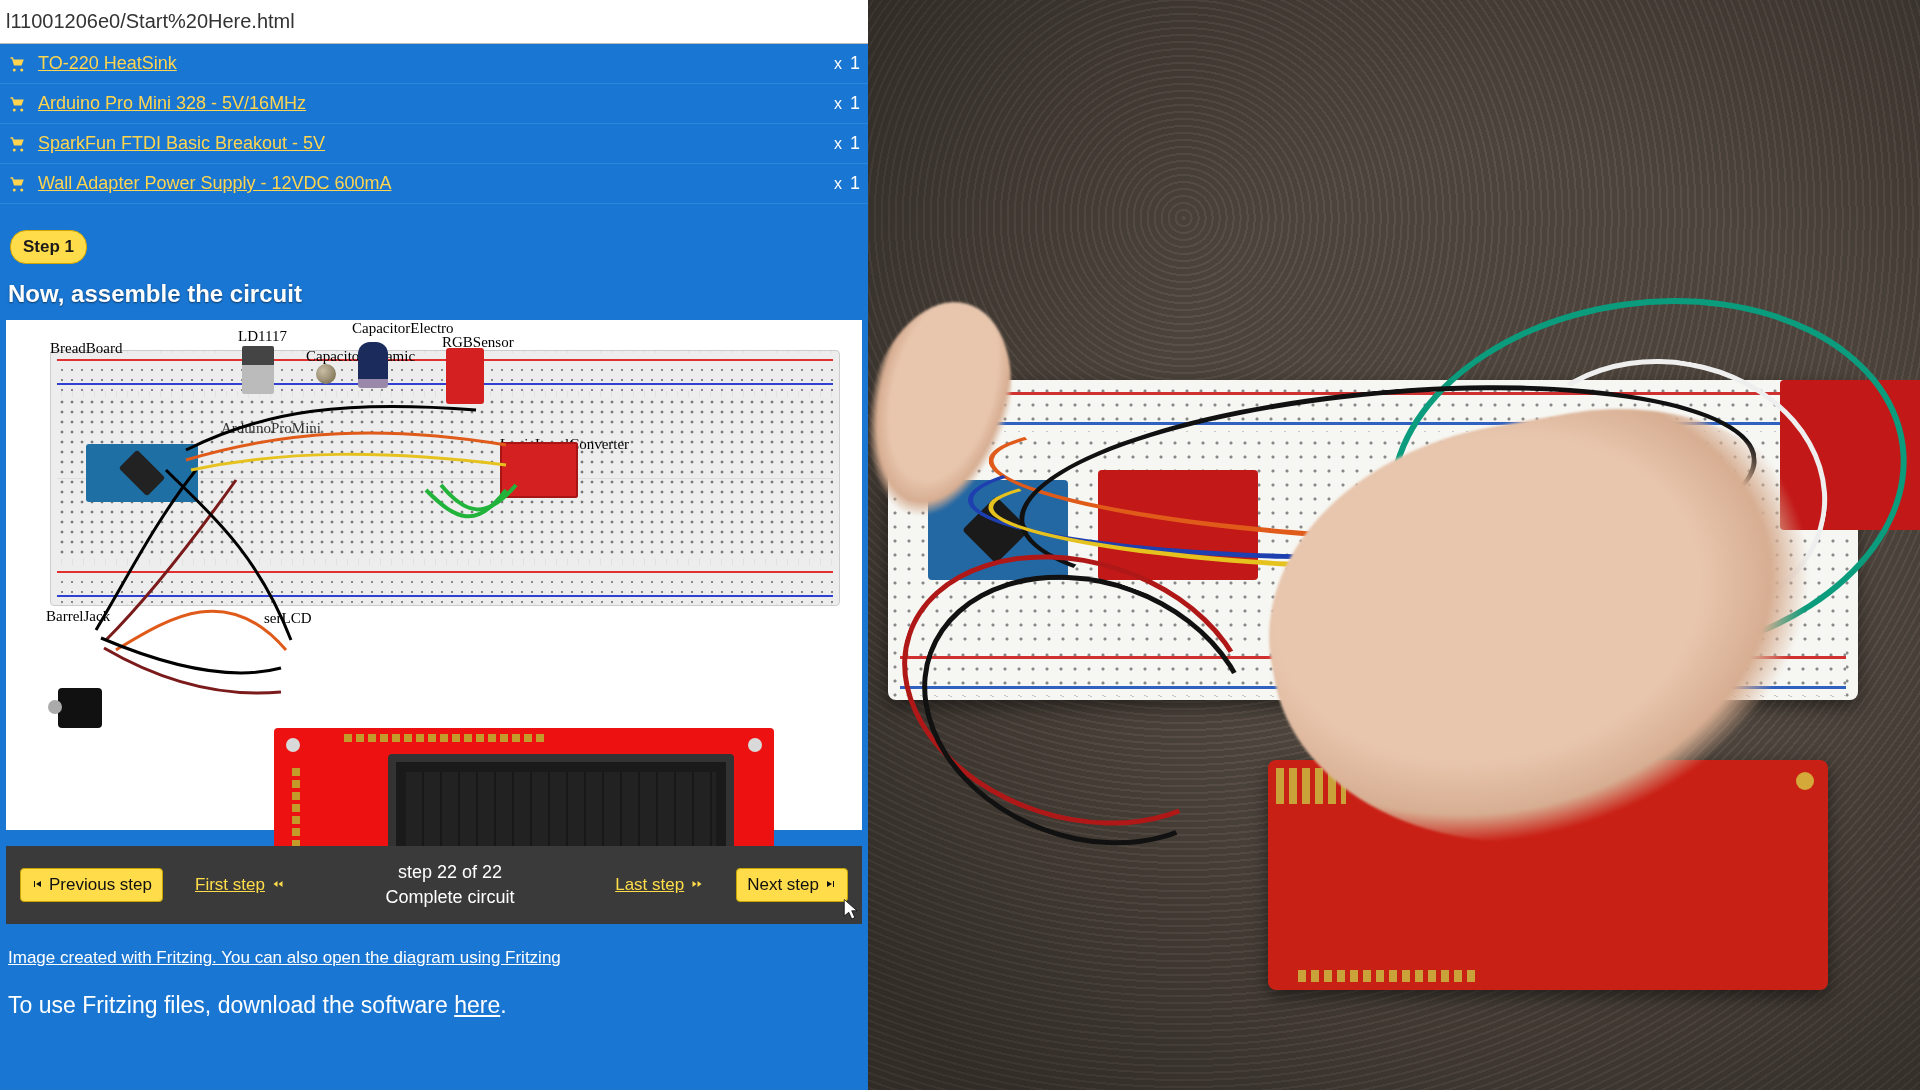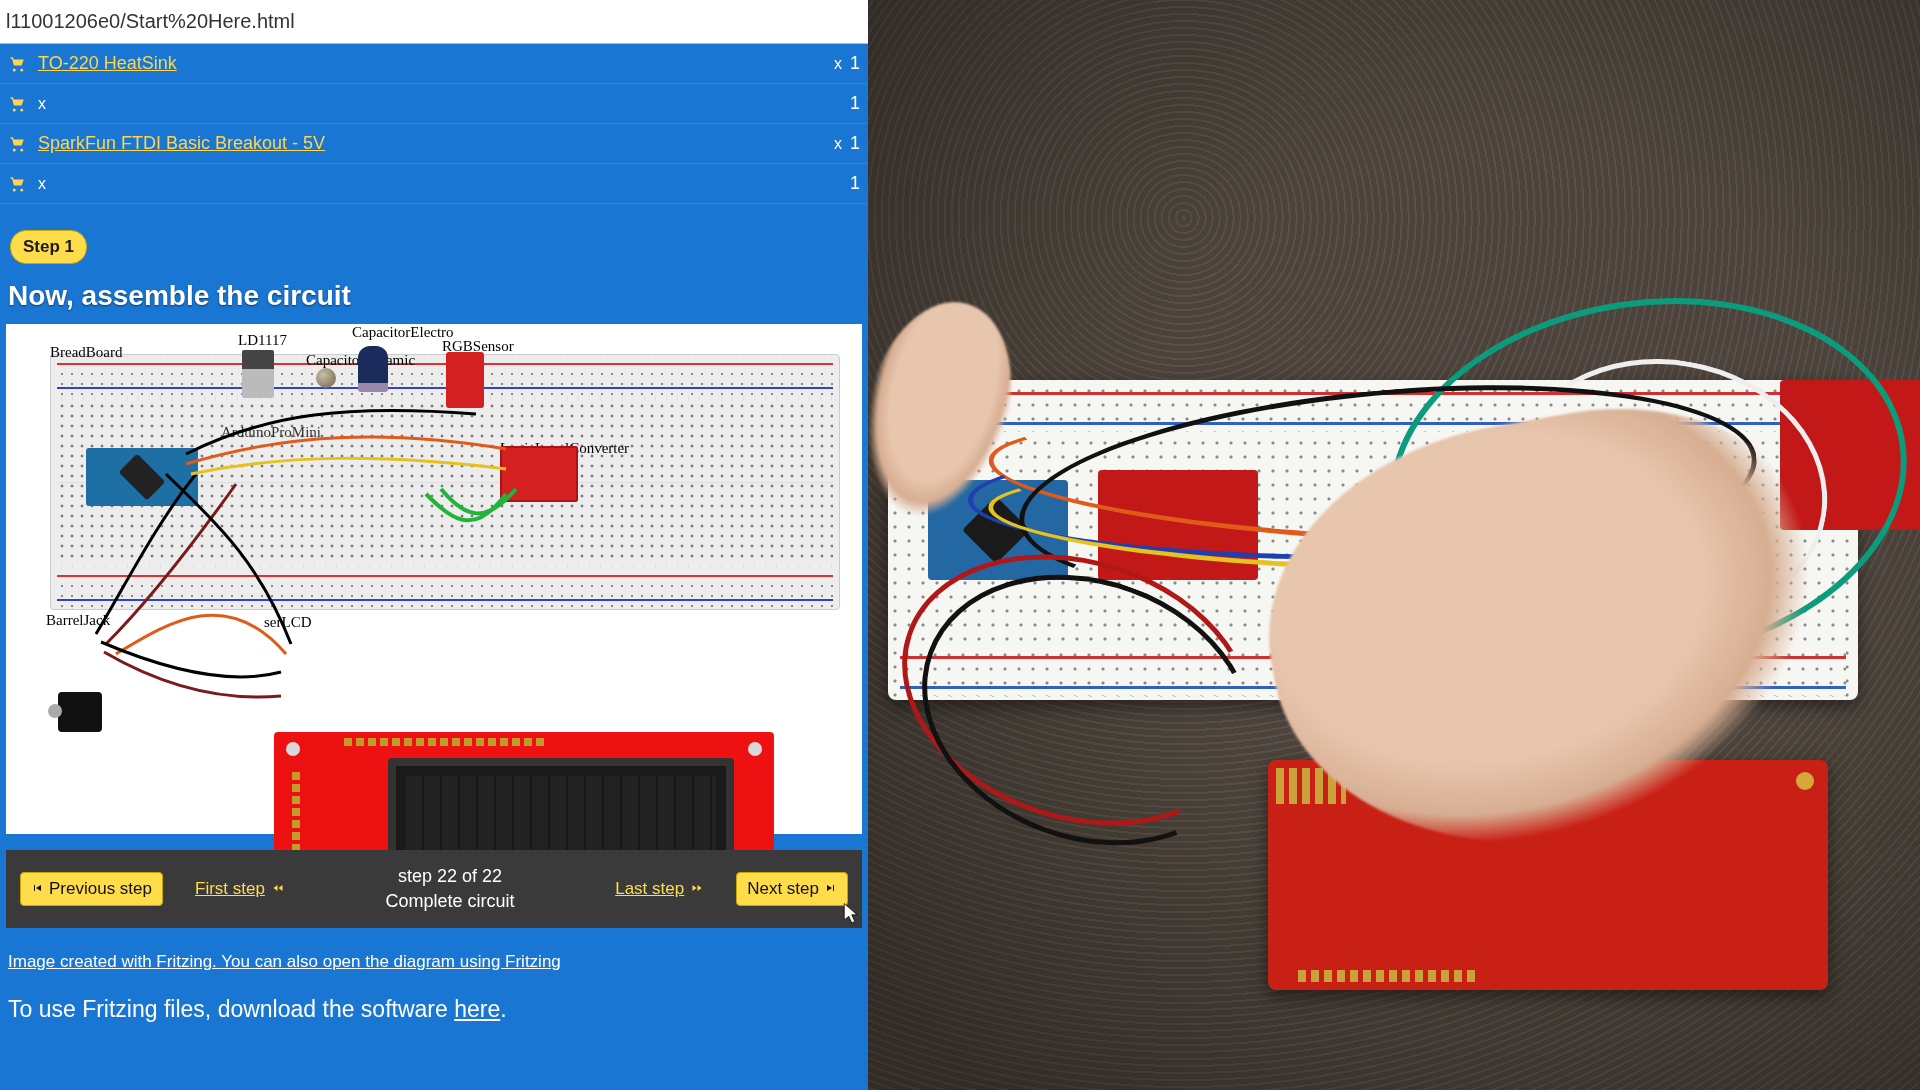--- a/index.html
+++ b/index.html
@@ -51,21 +51,21 @@
     font-weight: bold;
     font-size: 17px;
     padding: 6px 12px;
     border-radius: 16px;
     border: 1px solid #d4a500;
     display: inline-block;
     width: fit-content;
   }
   .step-title {
     color: #fff;
-    font-size: 28px;
+    font-size: 24px;
     font-weight: 600;
     padding: 4px 8px 12px 8px;
     text-shadow: 0 1px 2px rgba(0,0,0,.5);
   }
 
   .diagram-area {
     background: #fff;
     margin: 0 6px 6px 6px;
     padding: 10px;
     position: relative;
@@ -312,39 +312,41 @@
       <span class="name">TO-220 HeatSink</span>
       <span class="x">x</span>
       <span class="qty">1</span>
     </div>
     <div class="part-row">
       <span class="cart-icon">
         <svg viewBox="0 0 24 24" width="20" height="18">
             <path fill="#ffd54f" d="M7 18a2 2 0 1 0 .001 4A2 2 0 0 0 7 18zm10 0a2 2 0 1 0 .001 4A2 2 0 0 0 17 18zM7.3 14h9.4l3-8H6.2L5.4 3H2v2h2l2.6 9z"></path>
           </svg>
       </span>
+      <span class="name">Arduino Pro Mini 328 - 5V/16MHz</span>
       <span class="x">x</span>
       <span class="qty">1</span>
     </div>
     <div class="part-row">
       <span class="cart-icon">
         <svg viewBox="0 0 24 24" width="20" height="18">
             <path fill="#ffd54f" d="M7 18a2 2 0 1 0 .001 4A2 2 0 0 0 7 18zm10 0a2 2 0 1 0 .001 4A2 2 0 0 0 17 18zM7.3 14h9.4l3-8H6.2L5.4 3H2v2h2l2.6 9z"></path>
           </svg>
       </span>
       <span class="name">SparkFun FTDI Basic Breakout - 5V</span>
       <span class="x">x</span>
       <span class="qty">1</span>
     </div>
     <div class="part-row">
       <span class="cart-icon">
         <svg viewBox="0 0 24 24" width="20" height="18">
             <path fill="#ffd54f" d="M7 18a2 2 0 1 0 .001 4A2 2 0 0 0 7 18zm10 0a2 2 0 1 0 .001 4A2 2 0 0 0 17 18zM7.3 14h9.4l3-8H6.2L5.4 3H2v2h2l2.6 9z"></path>
           </svg>
       </span>
+      <span class="name">Wall Adapter Power Supply - 12VDC 600mA</span>
       <span class="x">x</span>
       <span class="qty">1</span>
     </div>
   </div>
 
   <div class="step-badge">Step 1</div>
   <div class="step-title">Now, assemble the circuit</div>
 
   <div class="diagram-area">
     <div class="breadboard">

